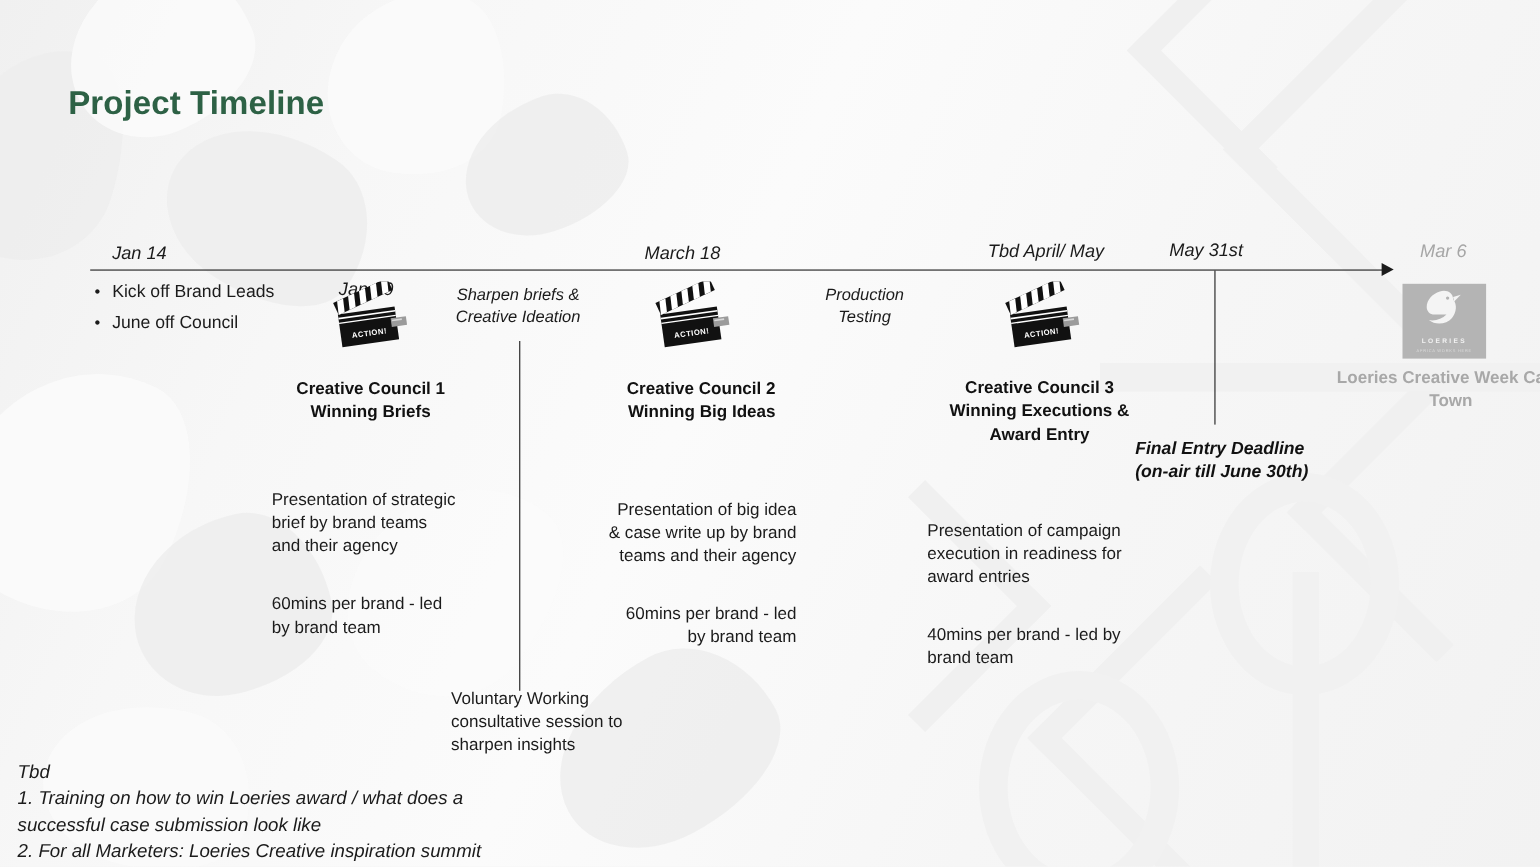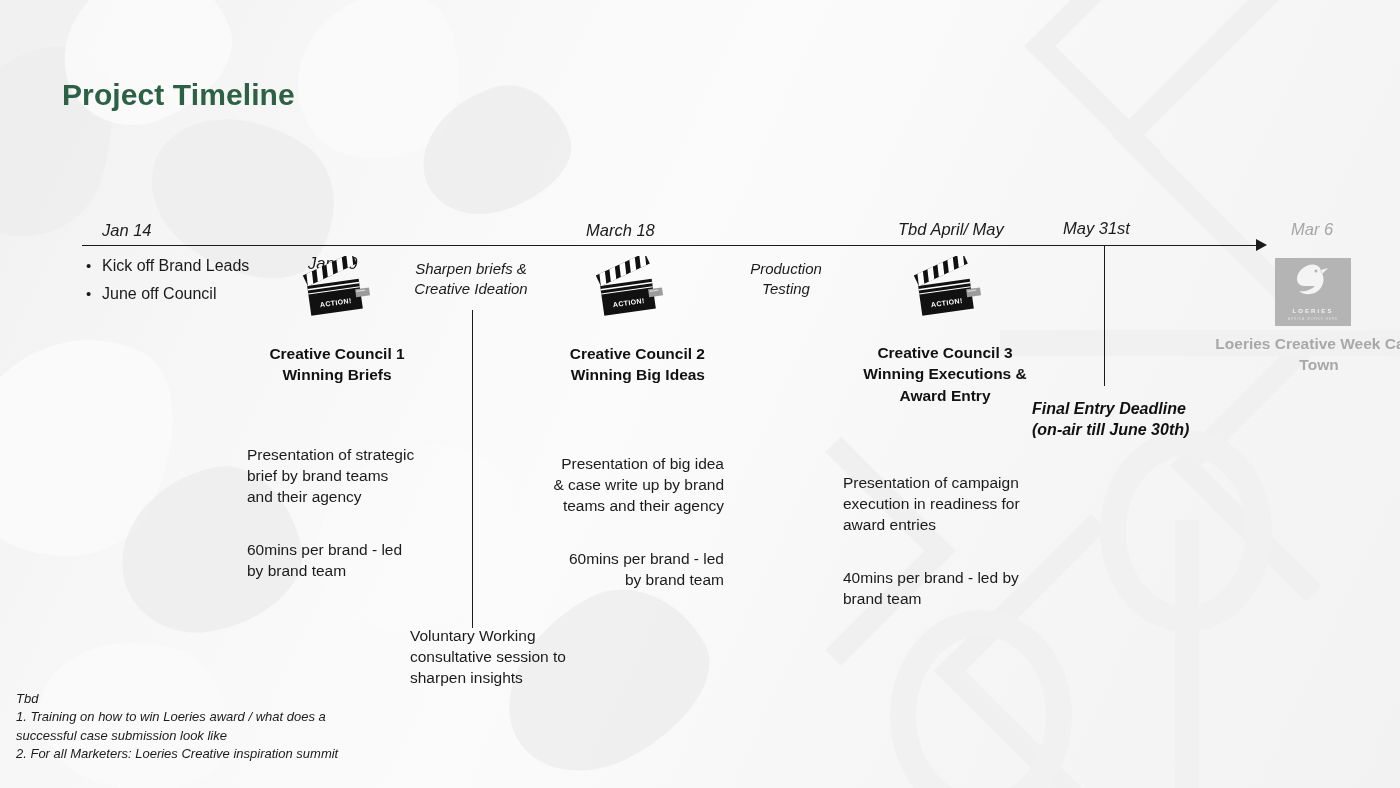--- a/index.html
+++ b/index.html
@@ -186,21 +186,21 @@
     color: #1b1b1b;
     white-space: pre-line;
   }
 
   
   .footer {
     position: absolute;
     left: 16px;
     top: 690px;
     font-style: italic;
-    font-size: 13px;
+    font-size: 17px;
     line-height: 1.42;
     color: #1b1b1b;
     white-space: pre-line;
   }
 
   
   .logo-box {
     position: absolute;
     left: 1275px;
     top: 258px;

